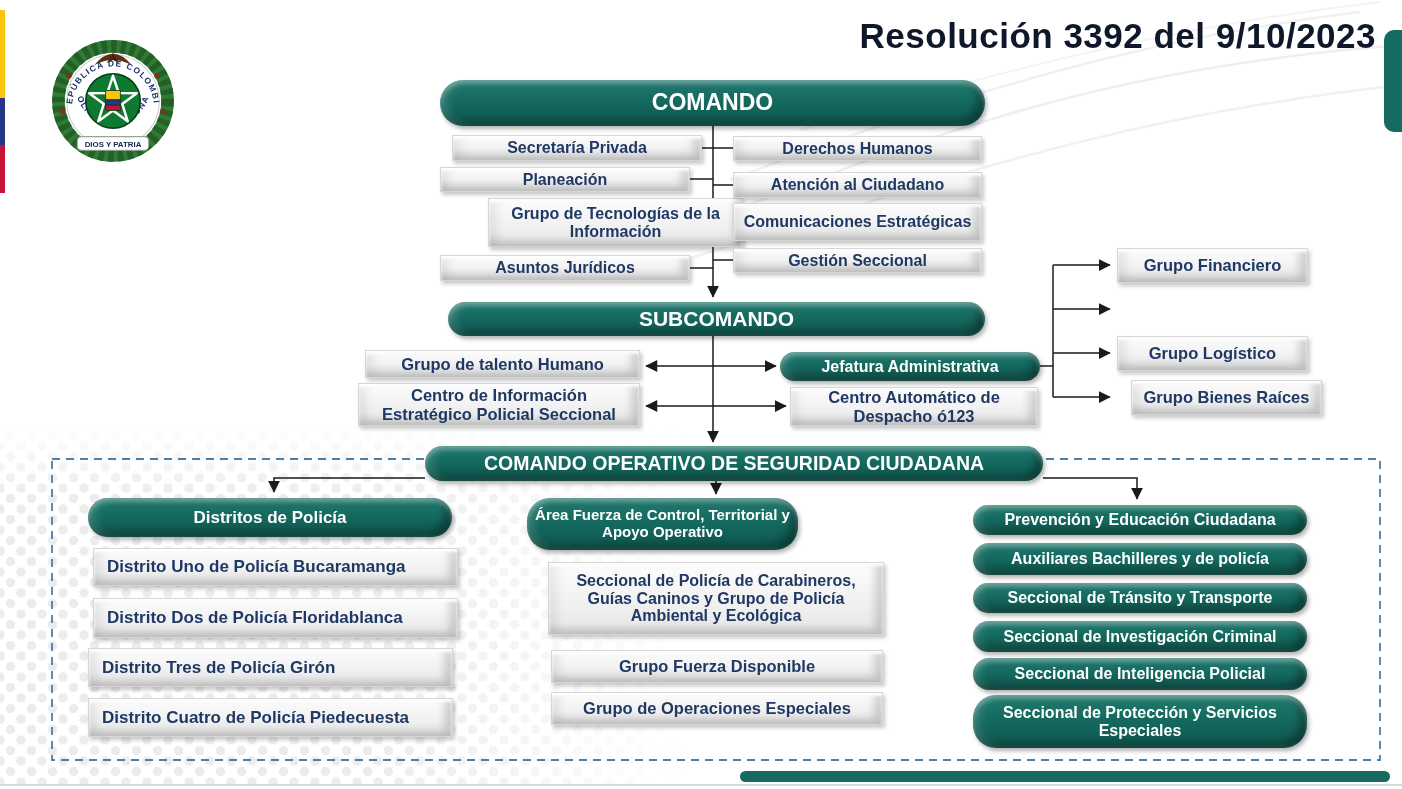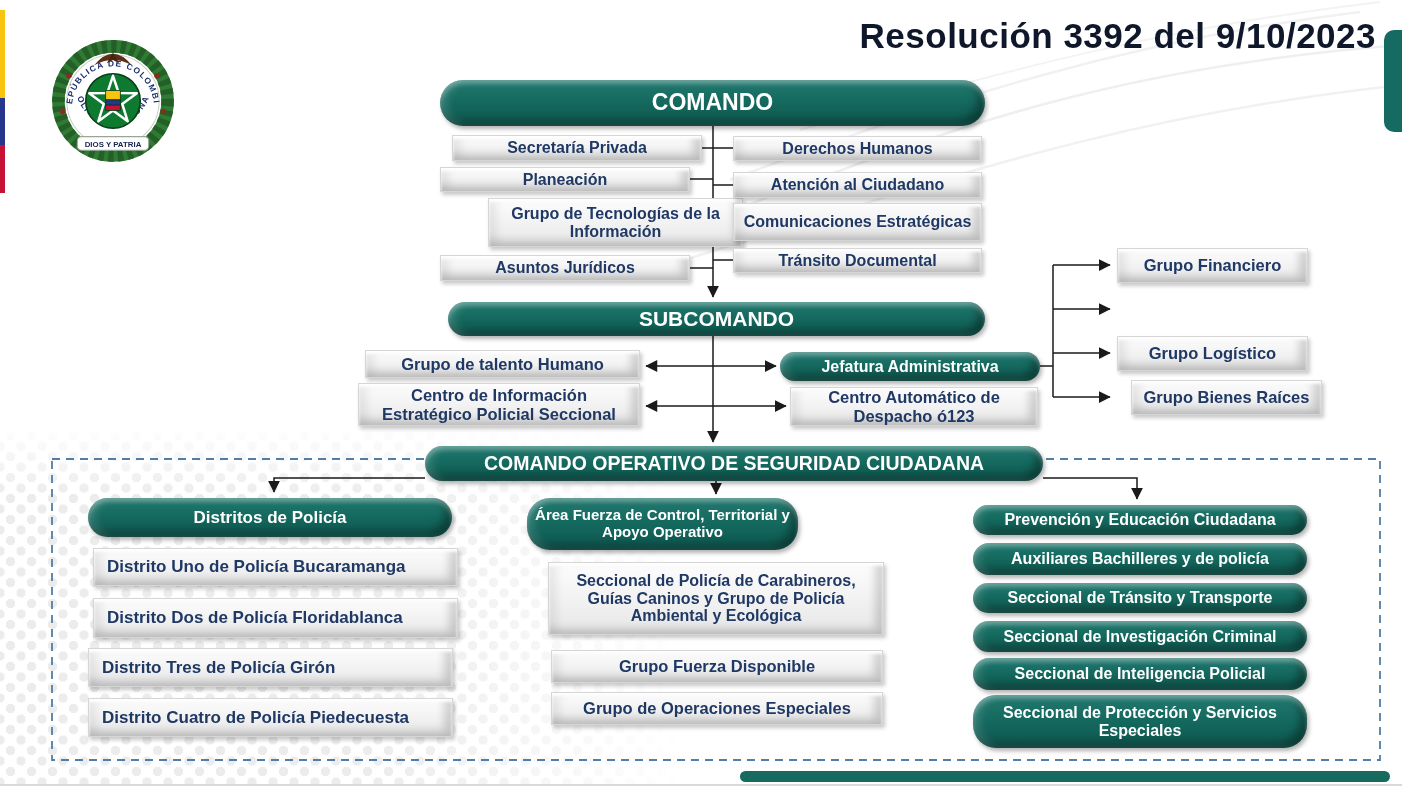--- a/index.html
+++ b/index.html
@@ -135,21 +135,21 @@
   <div class="abs teal" style="left:440px;top:80px;width:545px;height:46px;font-size:23px;z-index:2;">COMANDO</div>
 
   <div class="abs gray pad" style="left:440px;top:135px;width:250px;height:26px;font-size:16px;z-index:2;margin-left:12px;">Secretaría Privada</div>
   <div class="abs gray pad" style="left:440px;top:167px;width:250px;height:25px;font-size:16px;z-index:2;">Planeación</div>
   <div class="abs gray pad" style="left:440px;top:198px;width:255px;height:49px;font-size:16px;z-index:2;margin-left:48px;">Grupo de Tecnologías de la Información</div>
   <div class="abs gray pad" style="left:440px;top:255px;width:250px;height:26px;font-size:16px;z-index:2;">Asuntos Jurídicos</div>
 
   <div class="abs gray pad" style="left:733px;top:136px;width:249px;height:25px;font-size:16px;z-index:2;">Derechos Humanos</div>
   <div class="abs gray pad" style="left:733px;top:172px;width:249px;height:26px;font-size:16px;z-index:2;">Atención al Ciudadano</div>
   <div class="abs gray pad" style="left:733px;top:203px;width:249px;height:38px;font-size:16px;z-index:2;">Comunicaciones Estratégicas</div>
-  <div class="abs gray pad" style="left:733px;top:248px;width:249px;height:25px;font-size:16px;z-index:2;">Tránsito Documental</div>
+  <div class="abs gray pad" style="left:733px;top:248px;width:249px;height:25px;font-size:16px;z-index:2;">Gestión Seccional</div>
 
   <div class="abs gray pad" style="left:1117px;top:248px;width:191px;height:35px;font-size:16.5px;z-index:2;">Grupo Financiero</div>
   <div class="abs gray pad" style="left:1117px;top:336px;width:191px;height:35px;font-size:16.5px;z-index:2;">Grupo Logístico</div>
   <div class="abs gray pad" style="left:1117px;top:380px;width:191px;height:35px;font-size:16.5px;z-index:2;margin-left:14px;">Grupo Bienes Raíces</div>
 
   <div class="abs teal" style="left:448px;top:302px;width:537px;height:34px;font-size:21px;z-index:2;">SUBCOMANDO</div>
 
   <div class="abs gray pad" style="left:365px;top:350px;width:275px;height:28px;font-size:16.5px;z-index:2;">Grupo de talento Humano</div>
   <div class="abs gray pad" style="left:358px;top:383px;width:282px;height:43px;font-size:16.5px;z-index:2;">Centro de Información Estratégico Policial Seccional</div>
   <div class="abs teal pad" style="left:780px;top:352px;width:260px;height:29px;font-size:16px;z-index:2;">Jefatura Administrativa</div>

